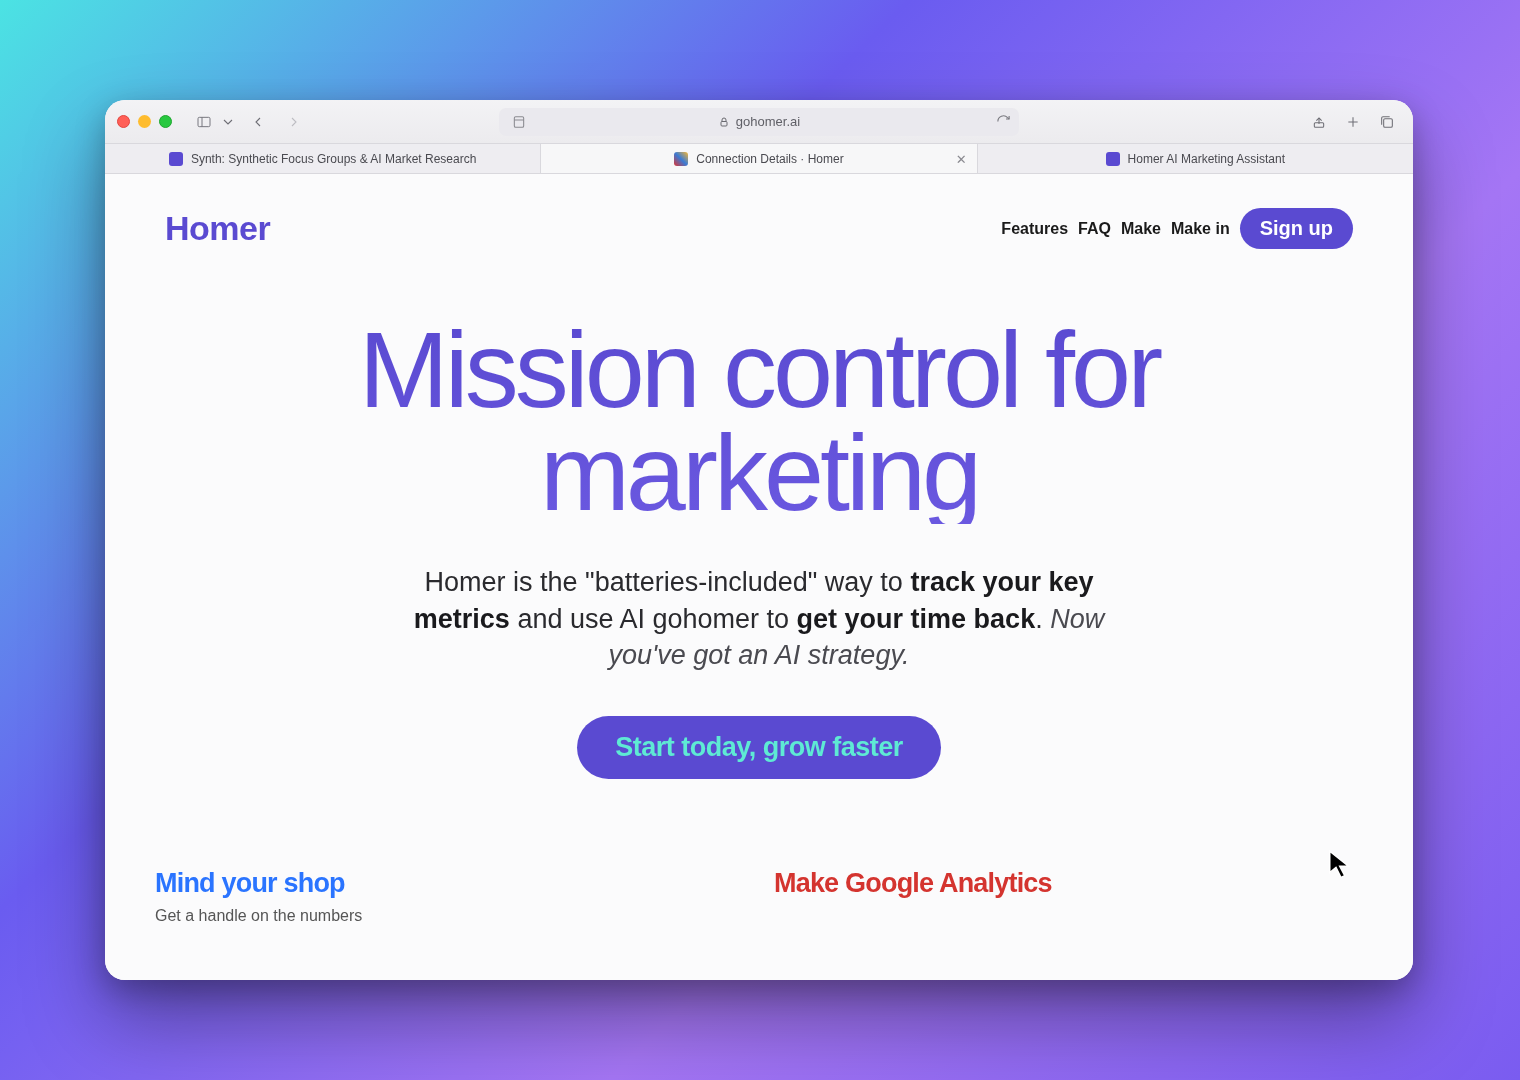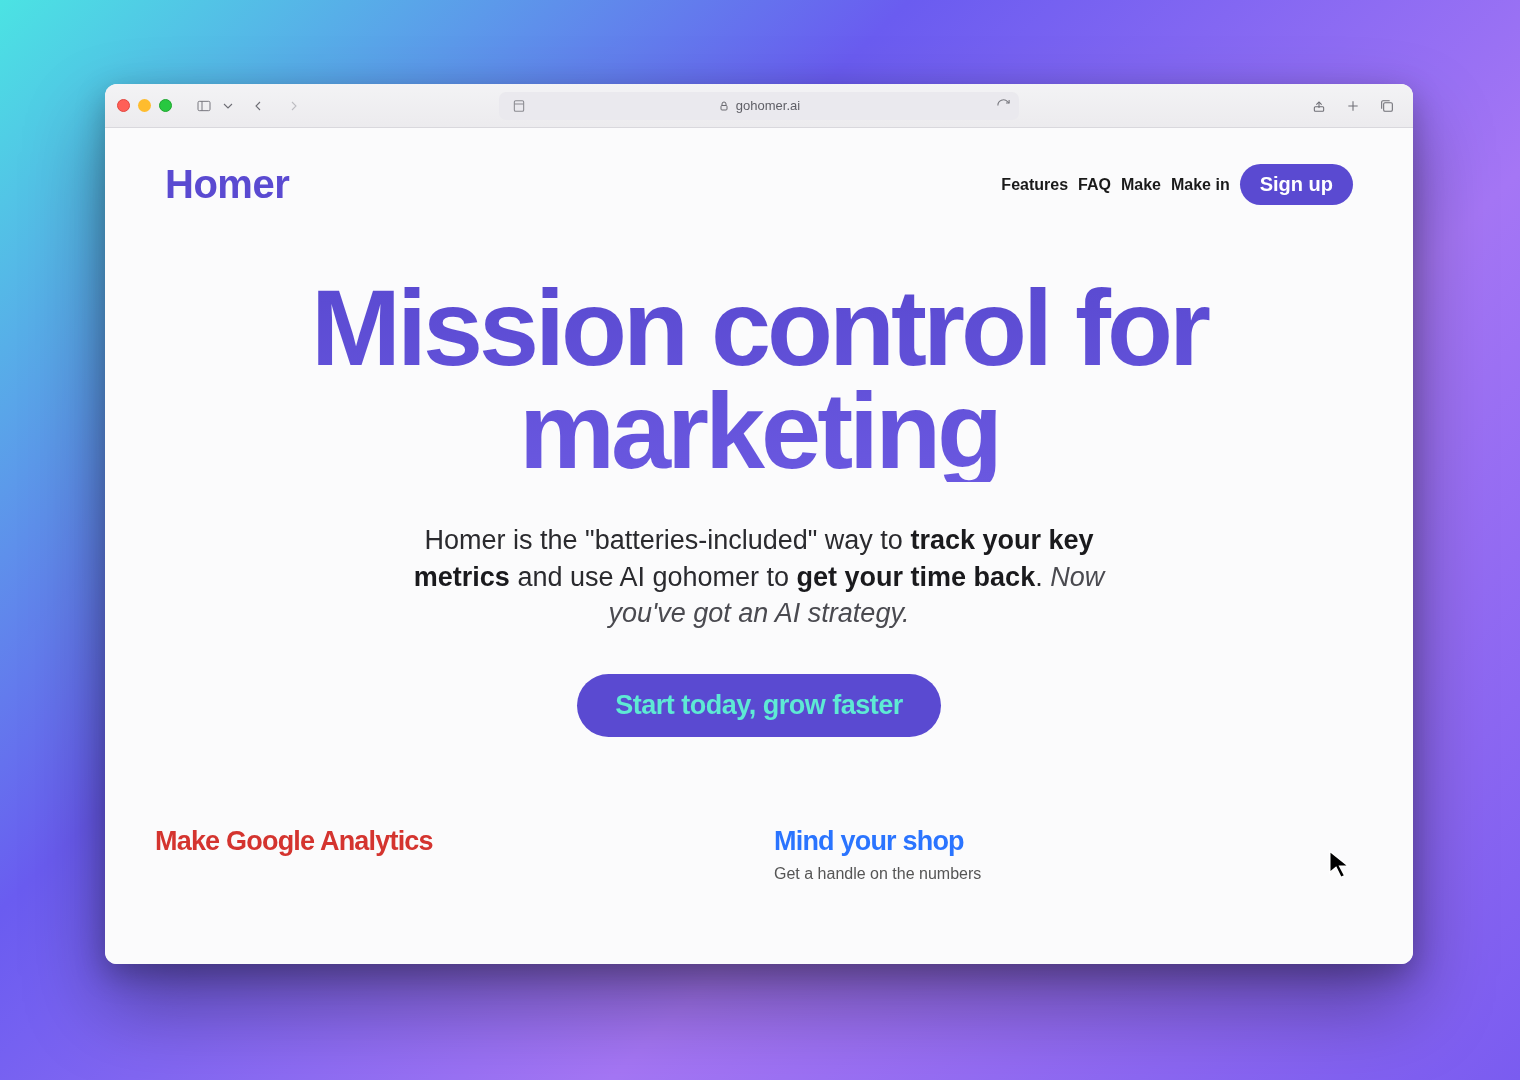--- a/index.html
+++ b/index.html
@@ -5,24 +5,24 @@
   * { margin: 0; padding: 0; box-sizing: border-box; }
   html, body { width: 1520px; height: 1080px; overflow: hidden; font-family: -apple-system, BlinkMacSystemFont, "Segoe UI", Helvetica, Arial, sans-serif; }
   .desktop {
     width: 1520px; height: 1080px;
     background: linear-gradient(135deg, #4be3e3 0%, #6a5cf0 35%, #a576f5 65%, #7a5cf0 100%);
     position: relative;
     display: flex; align-items: center; justify-content: center;
   }
   .window {
     position: absolute;
-    top: 84px; left: 105px;
+    top: 100px; left: 105px;
     width: 1308px; height: 880px;
     background: #f7f7f8;
-    border-radius: 12px;
+    border-radius: 20px;
     box-shadow: 0 40px 80px rgba(0,0,0,0.35), 0 10px 30px rgba(0,0,0,0.25);
     overflow: hidden;
     display: flex; flex-direction: column;
   }
   
   .toolbar {
     height: 44px;
     background: linear-gradient(#f3f3f5, #ecebee);
     border-bottom: 1px solid #d9d8dd;
     display: flex; align-items: center;
@@ -98,21 +98,21 @@
     background: #fbfbfc;
     overflow: hidden;
     position: relative;
   }
   .site-nav {
     display: flex; align-items: center;
     padding: 34px 60px 0 60px;
   }
   .logo {
     font-weight: 800;
-    font-size: 40px;
+    font-size: 34px;
     letter-spacing: -0.5px;
     color: #5a4ad1;
   }
   .nav-links {
     margin-left: auto;
     display: flex; align-items: center; gap: 10px;
     font-size: 16px; font-weight: 600;
     color: #1a1a1a;
   }
   .nav-links a { color: inherit; text-decoration: none; }
@@ -124,21 +124,21 @@
     font-weight: 700;
     font-size: 20px;
   }
   .hero {
     text-align: center;
     padding: 70px 40px 0 40px;
   }
   .hero h1 {
     font-size: 108px;
     line-height: 0.95;
-    font-weight: 700;
+    font-weight: 400;
     letter-spacing: -4px;
     background: linear-gradient(180deg, #5a4ad1 0%, #6a58e0 100%);
     -webkit-background-clip: text;
     background-clip: text;
     color: transparent;
   }
   .hero-sub {
     margin: 40px auto 0 auto;
     max-width: 720px;
     font-size: 27px;
@@ -261,20 +261,35 @@
         </div>
         <div class="tb-btn">
           <svg viewBox="0 0 24 24">
               <rect x="7" y="7" width="13" height="13" rx="2"></rect>
               <path d="M4 16V6a2 2 0 0 1 2-2h10"></path>
             </svg>
         </div>
       </div>
     </div>
 
+    <div class="tabstrip">
+      <div class="tab">
+        <span class="favicon fav-purple"></span>
+        <span style="overflow:hidden;text-overflow:ellipsis;">Synth: Synthetic Focus Groups &amp; AI Market Research</span>
+      </div>
+      <div class="tab active">
+        <span class="favicon fav-multi"></span>
+        <span>Connection Details · Homer</span>
+        <span class="close">✕</span>
+      </div>
+      <div class="tab">
+        <span class="favicon fav-purple"></span>
+        <span>Homer AI Marketing Assistant</span>
+      </div>
+    </div>
 
     <div class="page">
       <div class="site-nav">
         <div class="logo">Homer</div>
         <div class="nav-links">
           <a>Features</a>
           <a>FAQ</a>
           <a>Make</a>
           <a>Make in</a>
           <span class="signup-btn">Sign up</span>
@@ -283,27 +298,27 @@
 
       <div class="hero">
         <h1>Mission control for marketing</h1>
         <p class="hero-sub">
           <span>Homer is the "batteries-included" way to </span><strong>track your key metrics</strong><span> and use AI gohomer to </span><strong>get your time back</strong><span>. </span><em>Now you've got an AI strategy.</em>
         </p>
         <div class="cta">Start today, grow faster</div>
       </div>
 
       <div class="cards">
-        <div class="card c-red">
-          <h3>Make Google Analytics</h3>
-        </div>
         <div class="card c-blue">
           <h3>Mind your shop</h3>
           <p>Get a handle on the numbers</p>
         </div>
+        <div class="card c-red">
+          <h3>Make Google Analytics</h3>
+        </div>
       </div>
     </div>
 
   </div>
 
   <svg class="cursor" viewBox="0 0 20 24">
     <path d="M1 1 L1 18 L6 14 L10 22 L13 20.5 L9 13 L16 13 Z" fill="#000" stroke="#fff" stroke-width="1.2"></path>
   </svg>
 
 </div>

